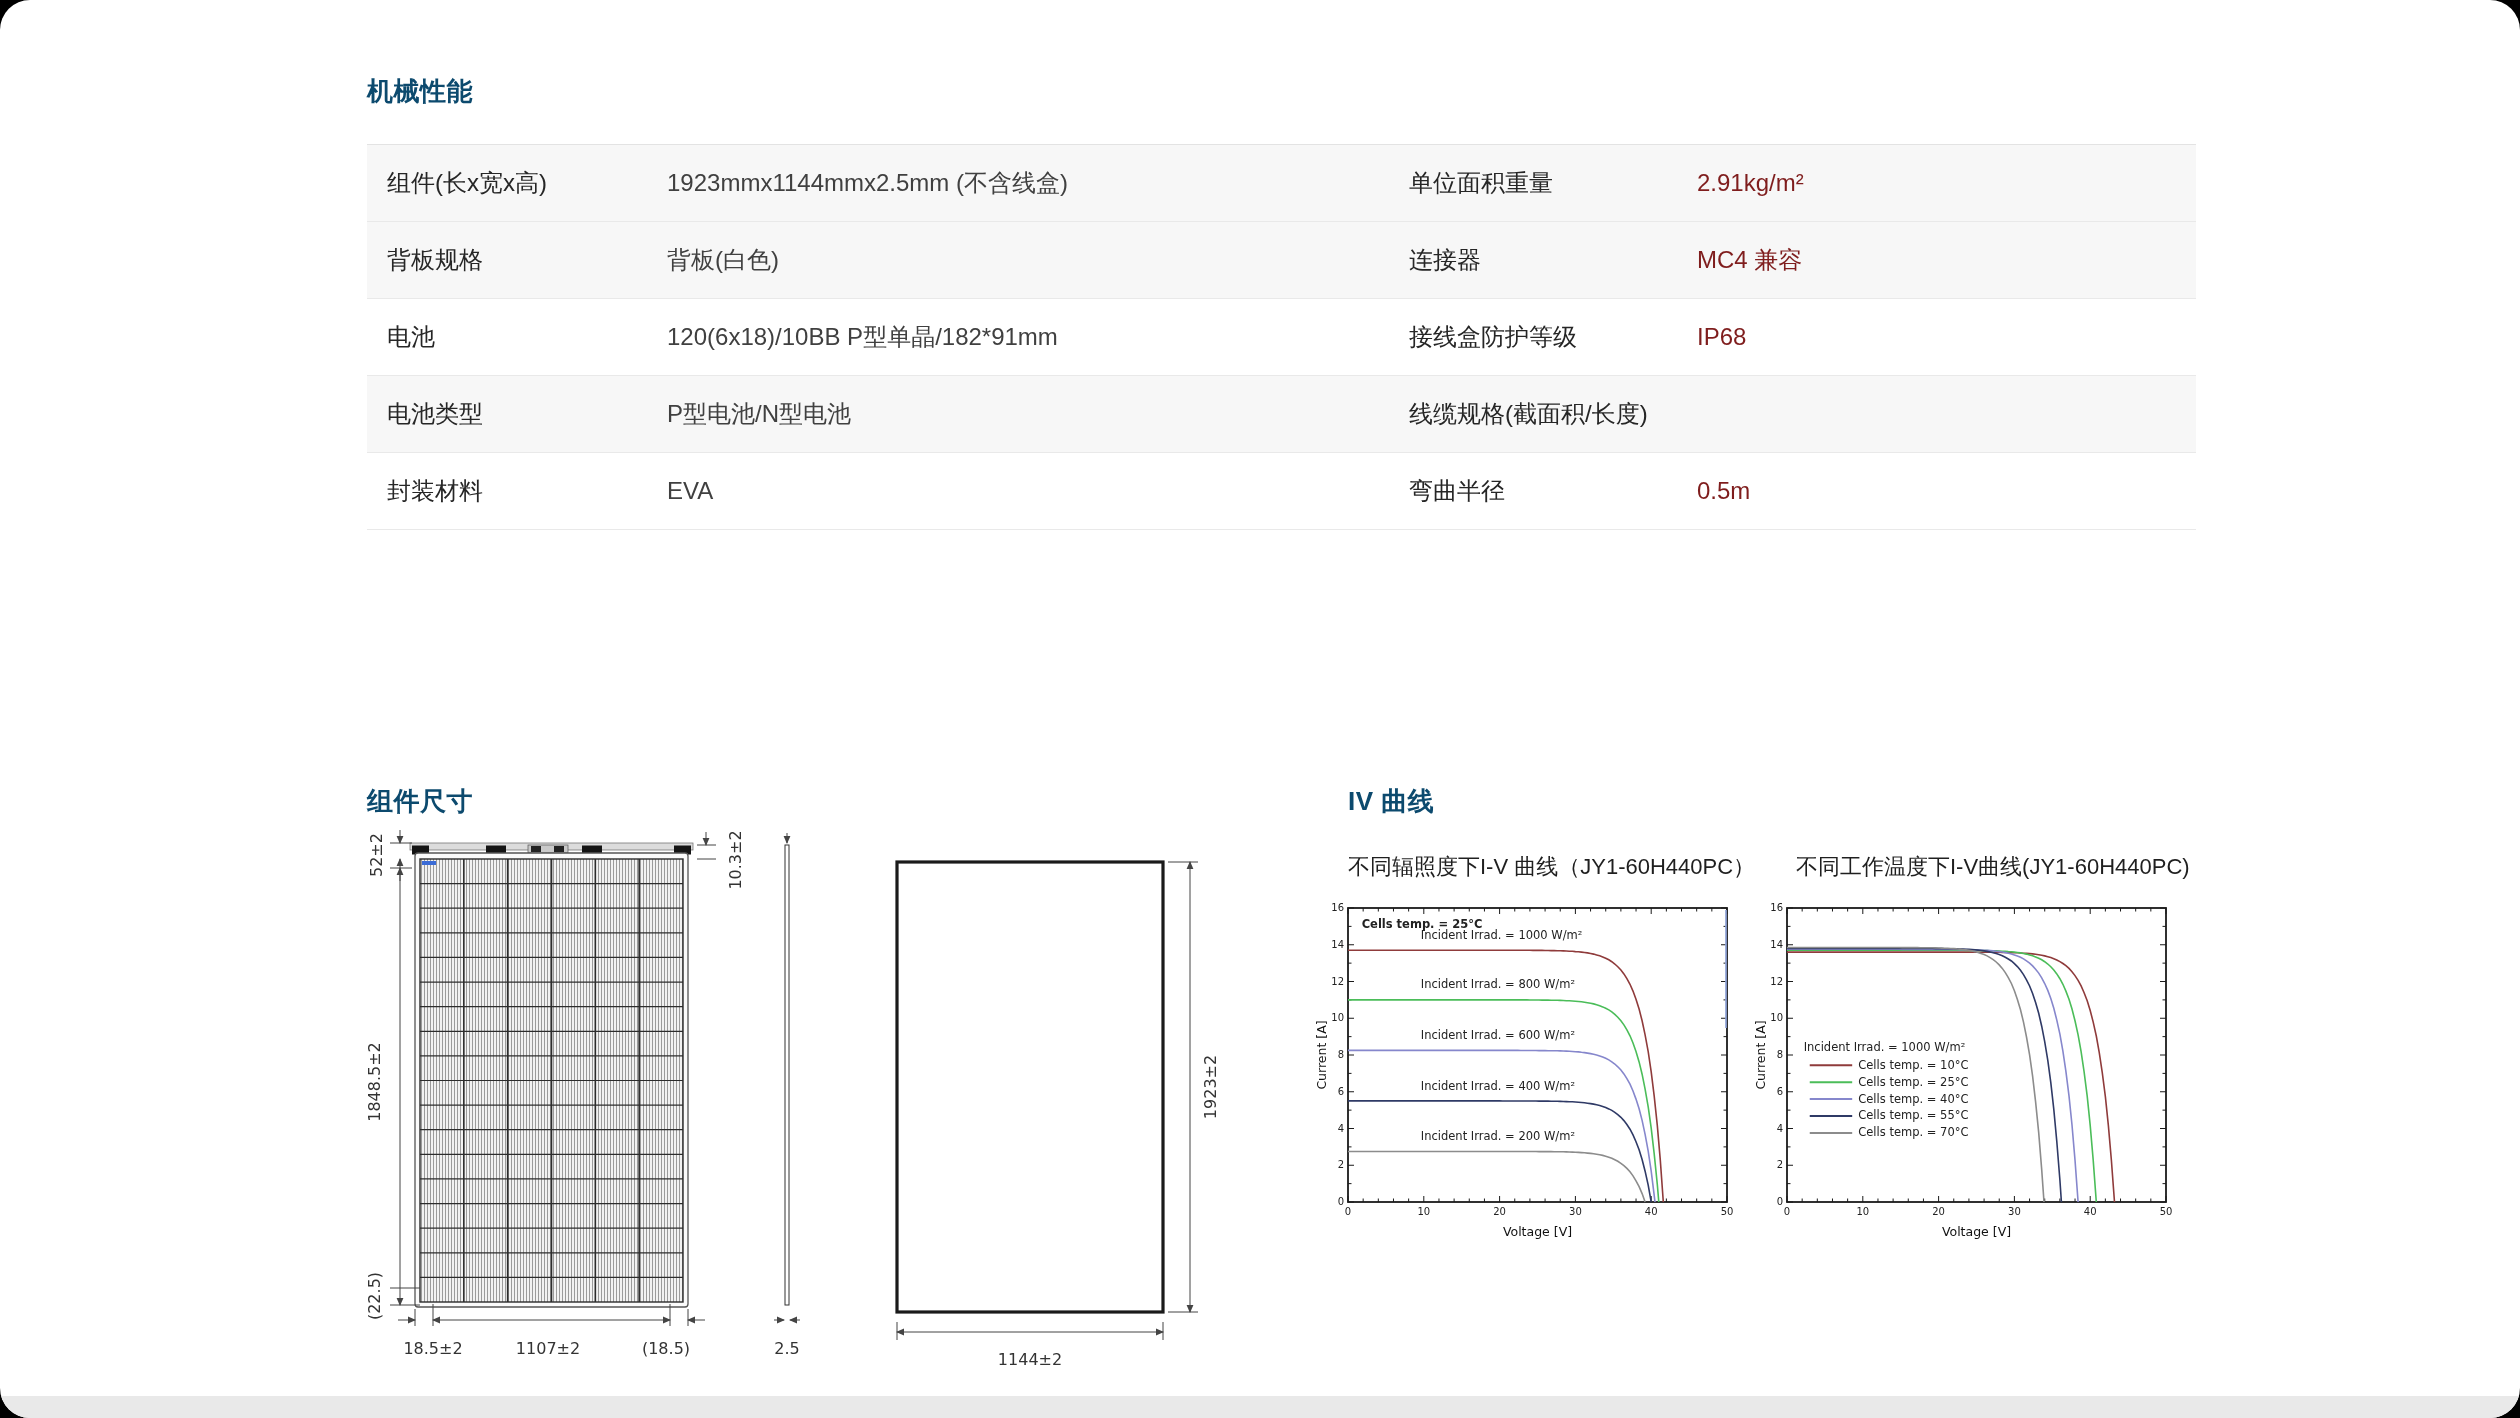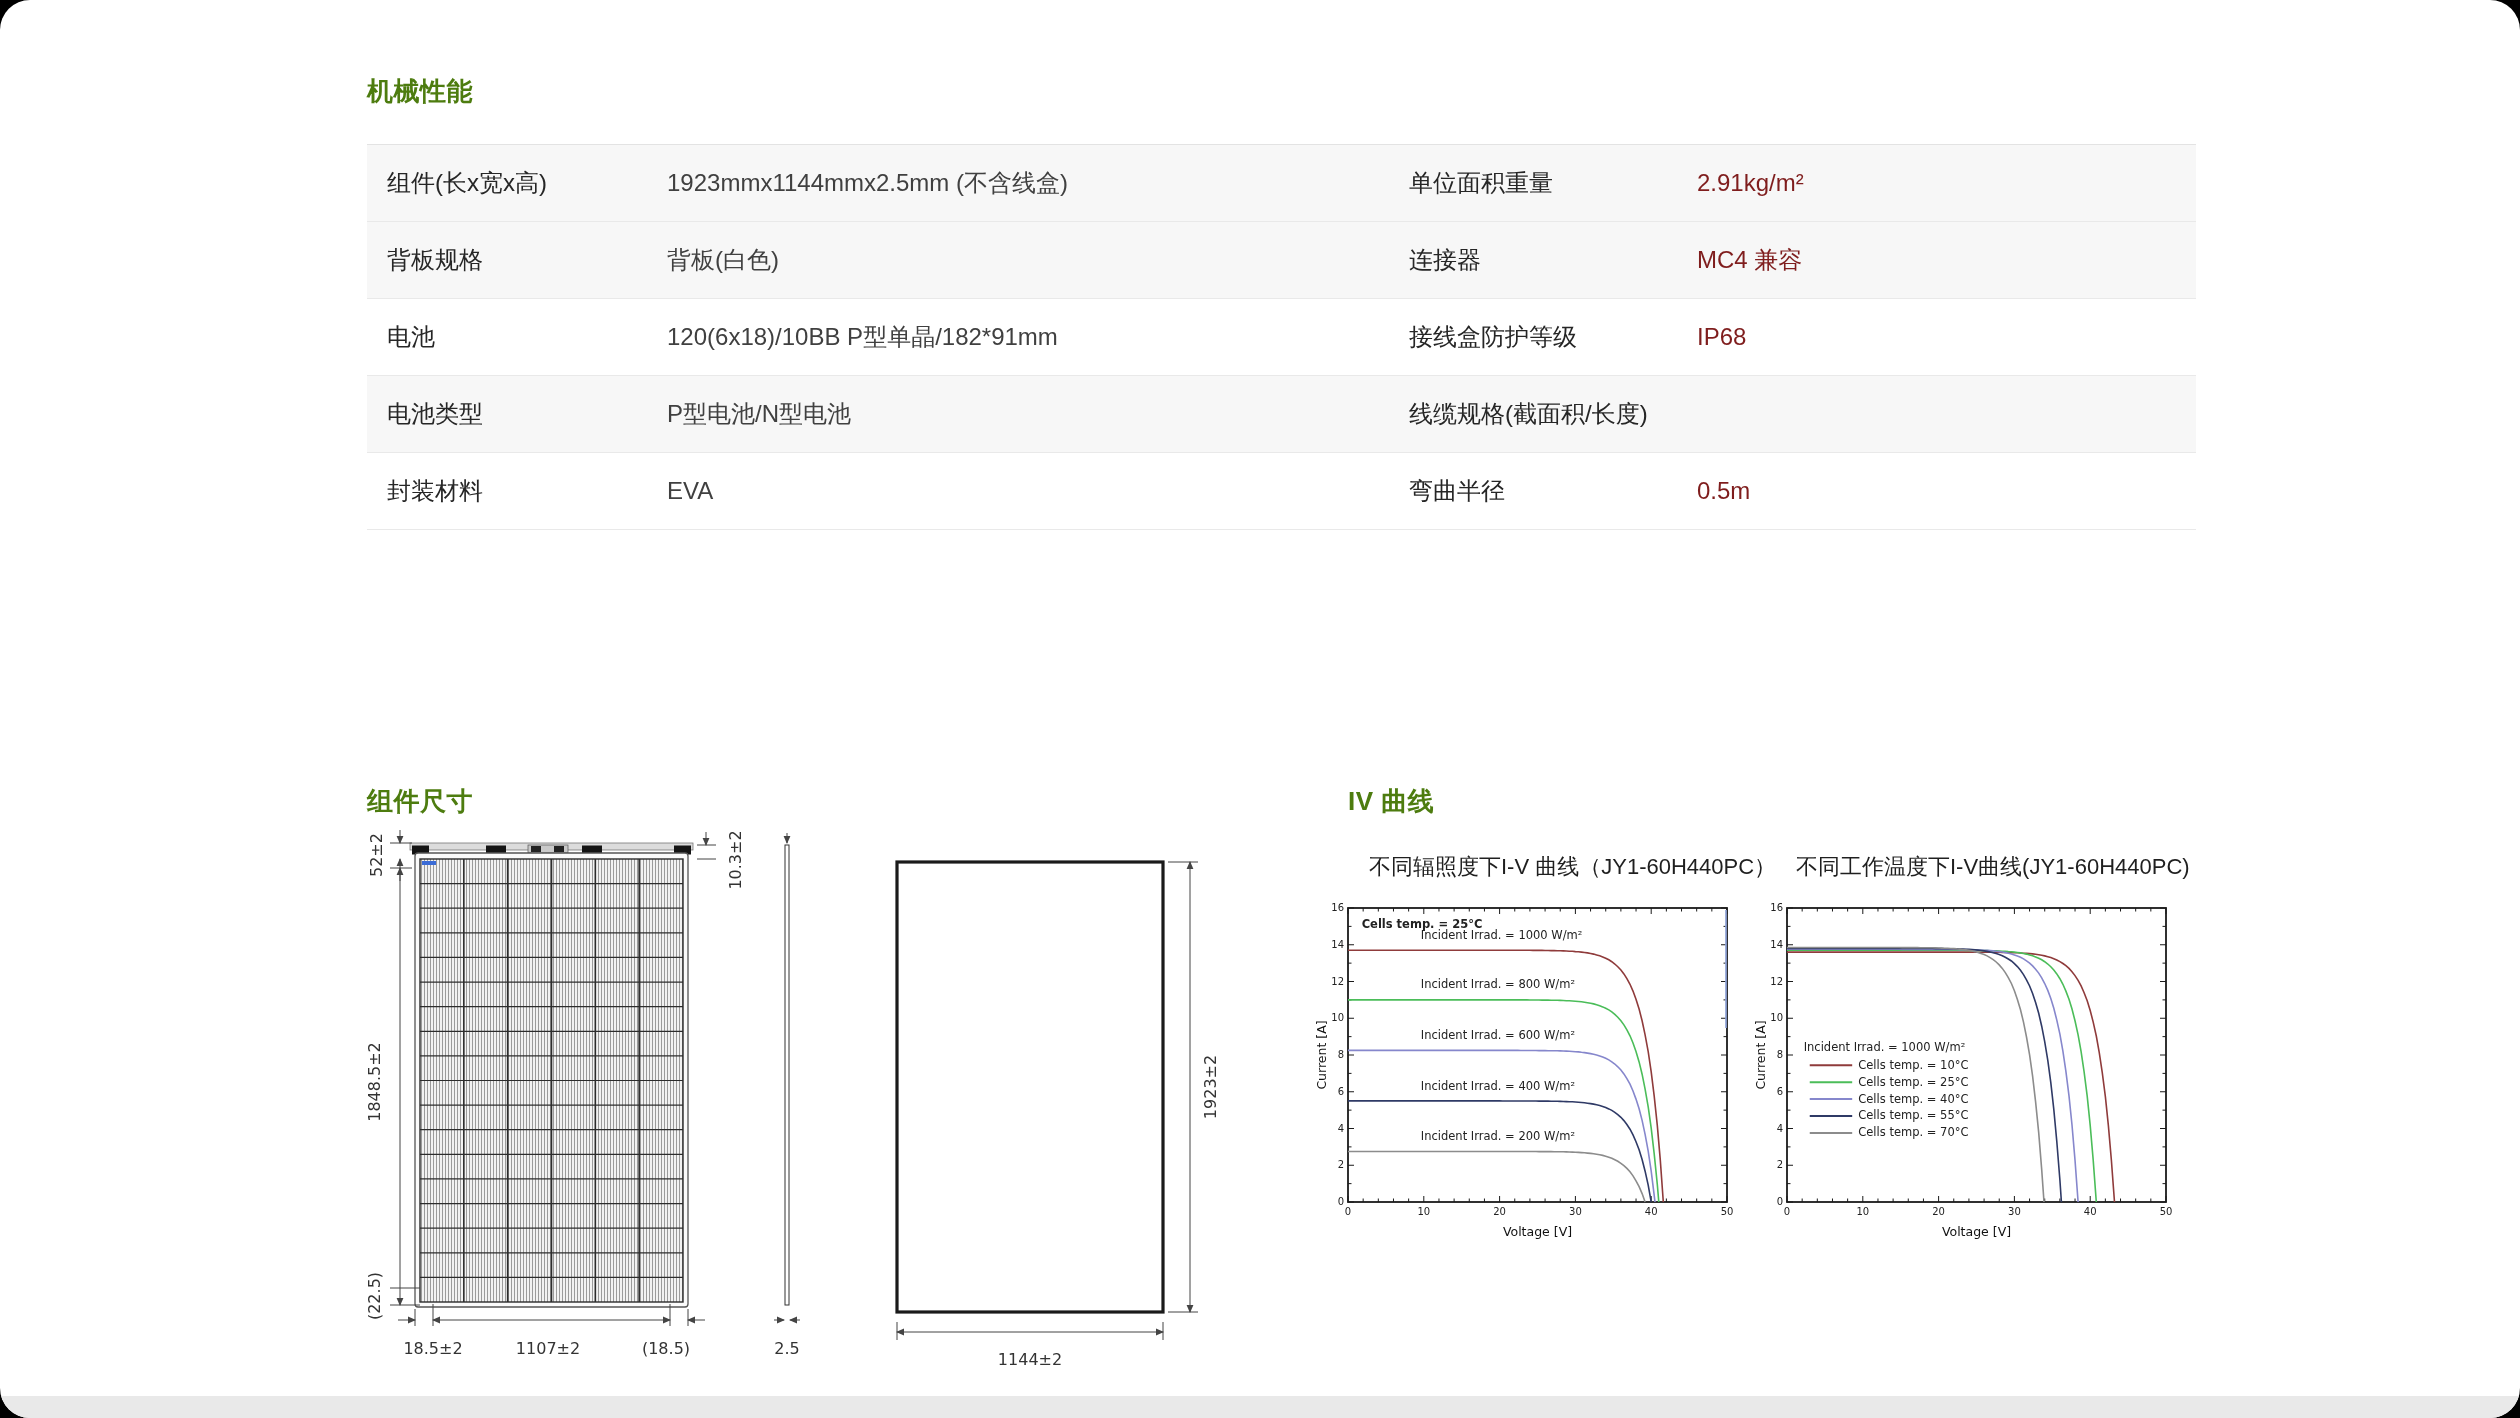--- a/index.html
+++ b/index.html
@@ -1,19 +1,19 @@
 <!DOCTYPE html>
 <html><head>
 <meta charset="utf-8">
 <style>
   html,body{margin:0;padding:0;background:#000;}
   body{font-family:"Liberation Sans","DejaVu Sans",sans-serif;}
   #stage{position:relative;width:2520px;height:1418px;background:#000;overflow:hidden;}
   #card{position:absolute;inset:0;background:#ffffff;border-radius:30px;overflow:hidden;}
-  .section-title{position:absolute;font-size:26px;font-weight:700;color:#4d7c0f;letter-spacing:0.5px;}
+  .section-title{position:absolute;font-size:26px;font-weight:700;color:#0c4a6e;letter-spacing:0.5px;}
   
   #spec-table{position:absolute;left:367px;top:144px;width:1829px;border-top:1px solid #e3e3e3;}
   .spec-row{display:grid;grid-template-columns:300px 410px 620px 499px;height:76px;align-items:center;border-bottom:1px solid #e9e9e9;font-size:24px;}
   .spec-row.striped{background:#f7f7f7;}
   .cell{white-space:nowrap;overflow:visible;}
   .cell.l1{padding-left:20px;color:#262626;}
   .cell.v1{text-align:left;color:#404040;}
   .cell.l2{padding-left:332px;color:#262626;}
   .cell.v2{text-align:left;color:#7f1d1d;}
   
@@ -169,21 +169,21 @@
           <line x1="808" y1="500" x2="838" y2="500"></line>
           <line x1="830" y1="50" x2="830" y2="500" marker-start="url(#arw)" marker-end="url(#arw)"></line>
         </g>
       </g>
       <text x="670" y="553" text-anchor="middle">1144±2</text>
       <text transform="rotate(-90 856 275)" x="856" y="275" text-anchor="middle">1923±2</text>
     </svg>
 
     <div class="section-title" style="left:1348px;top:784px;">IV 曲线</div>
 
-    <div class="chart-title" style="left:1348px;margin-left:21px;">不同辐照度下I-V 曲线（JY1-60H440PC）</div>
+    <div class="chart-title" style="left:1348px;">不同辐照度下I-V 曲线（JY1-60H440PC）</div>
     <div class="chart-title" style="left:1796px;">不同工作温度下I-V曲线(JY1-60H440PC)</div>
 
     <svg class="ivchart" style="left:1316px;" viewBox="0 0 450 362" id="chart1">
         <rect x="32" y="15" width="379" height="294" fill="#ffffff" stroke="#1a1a1a" stroke-width="1.8"></rect>
         <line x1="32" y1="309" x2="32" y2="303" stroke="#1a1a1a" stroke-width="1"></line>
         <line x1="32" y1="15" x2="32" y2="21" stroke="#1a1a1a" stroke-width="1"></line>
         <text x="32" y="322" text-anchor="middle" class="tick">0</text>
         <line x1="47.16" y1="309" x2="47.16" y2="305.5" stroke="#1a1a1a" stroke-width="1"></line>
         <line x1="47.16" y1="15" x2="47.16" y2="18.5" stroke="#1a1a1a" stroke-width="1"></line>
         <line x1="62.32" y1="309" x2="62.32" y2="305.5" stroke="#1a1a1a" stroke-width="1"></line>

